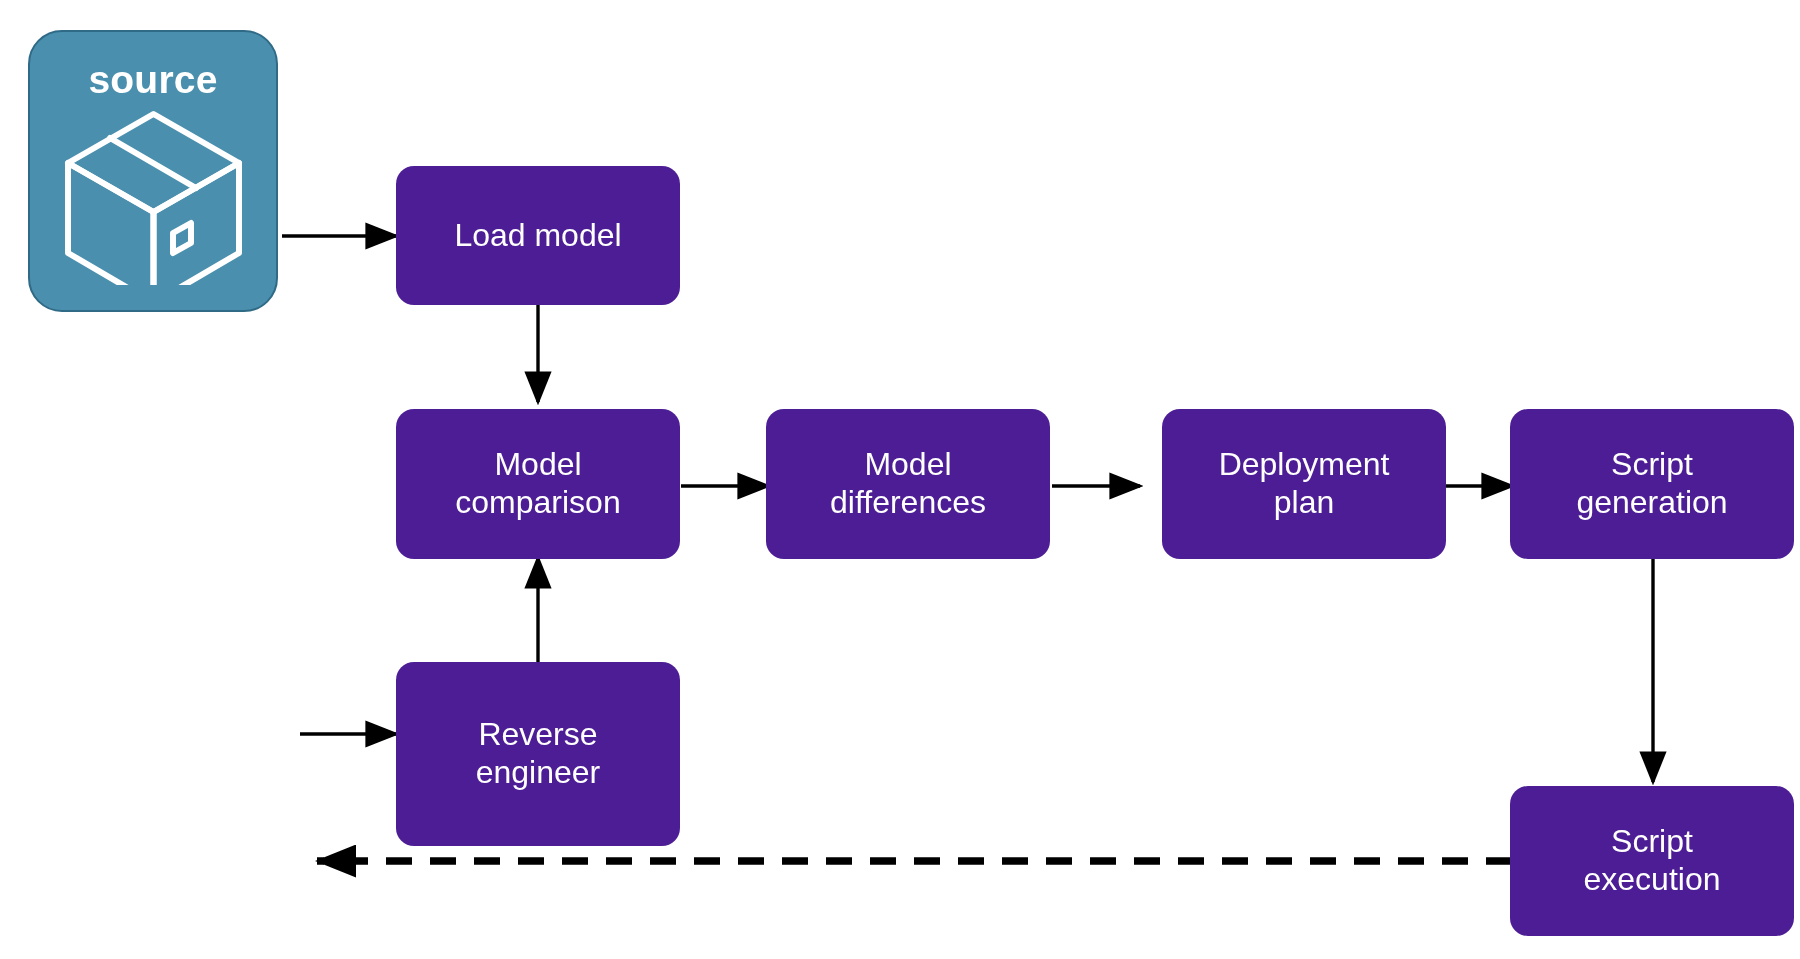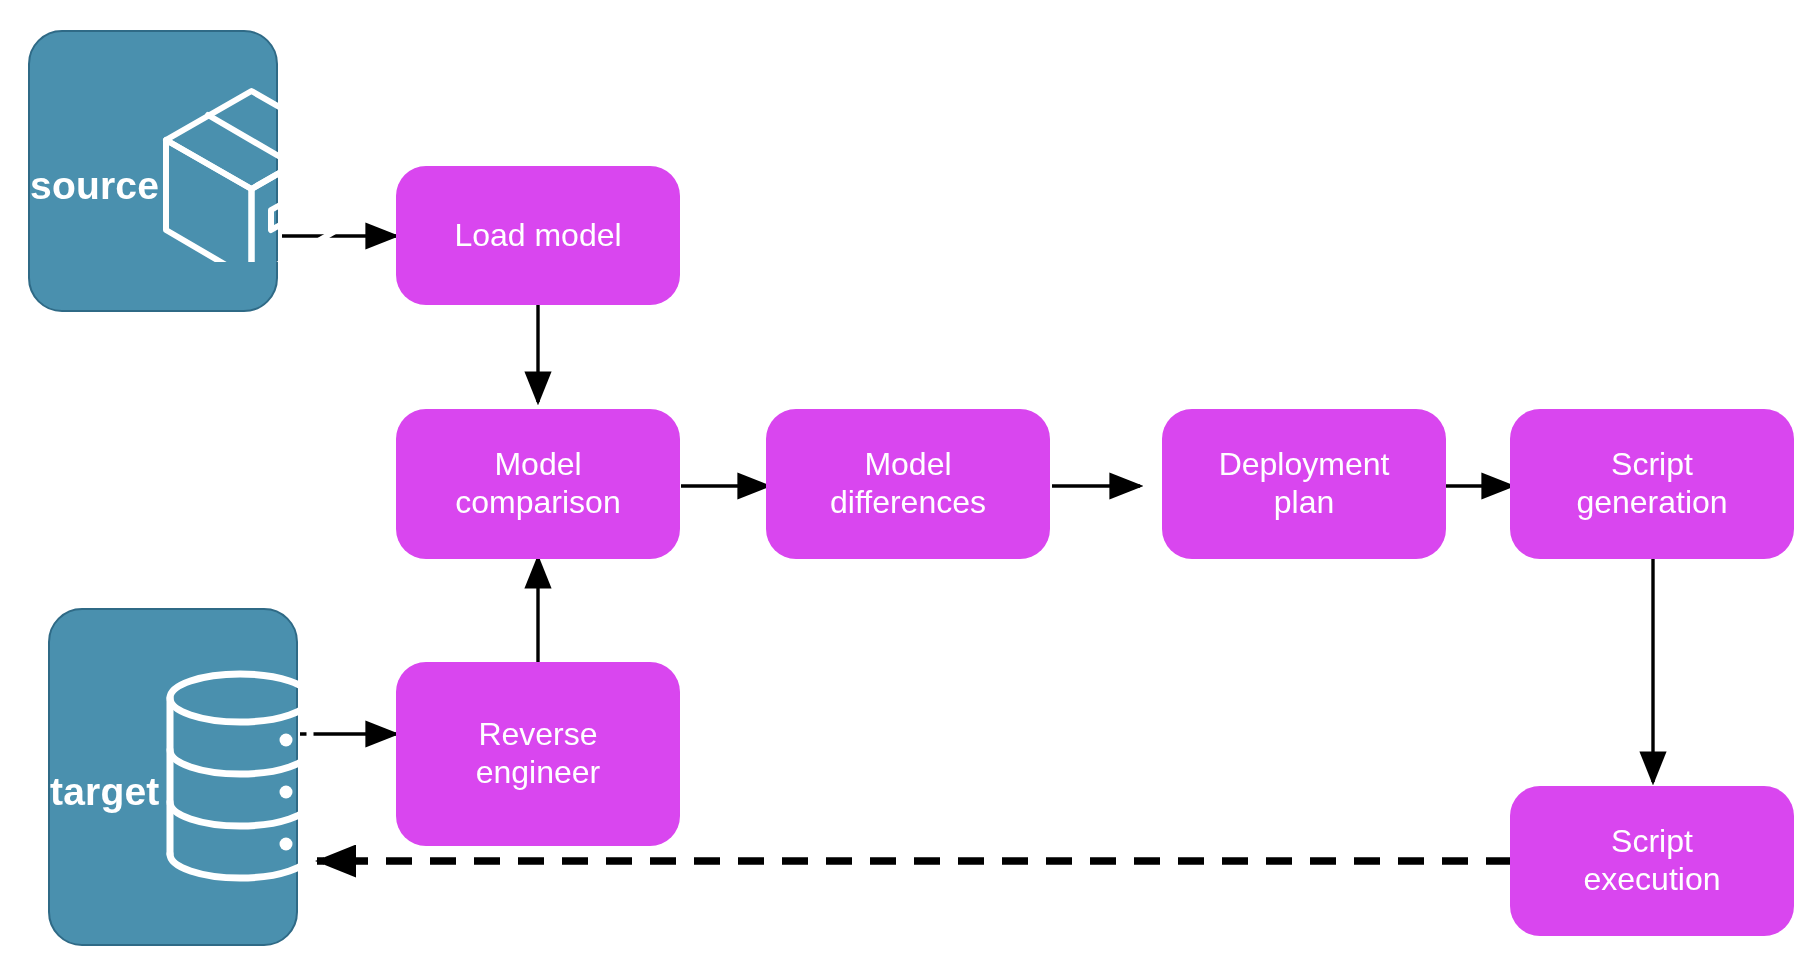--- a/index.html
+++ b/index.html
@@ -17,38 +17,38 @@
     background: #ffffff;
     overflow: hidden;
   }
   .endpoint-card {
     position: absolute;
     background: #4a90ae;
     border: 2px solid #2f6a86;
     border-radius: 34px;
     box-sizing: border-box;
     display: flex;
-    flex-direction: row;
+    flex-direction: column;
     align-items: center;
   }
   .endpoint-label {
     color: #ffffff;
     font-weight: bold;
     font-size: 39px;
     letter-spacing: 0.2px;
     line-height: 1;
     margin-top: 28px;
   }
   .endpoint-icon {
     margin-top: 8px;
   }
   .proc-box {
     position: absolute;
-    background: #d946ef;
-    border-radius: 30px;
+    background: #4c1d95;
+    border-radius: 18px;
     box-sizing: border-box;
     display: flex;
     align-items: center;
     justify-content: center;
     text-align: center;
     color: #ffffff;
     font-size: 32px;
     line-height: 1.18;
     padding: 4px 4px;
   }
@@ -110,36 +110,20 @@
 
         <path d="M178 56 L178 146 L92.5 196 L92.5 105 Z"></path>
 
         <path d="M49 31 L135 81"></path>
 
         <path d="M112 126 L130 116 L130 136 L112 146 Z"></path>
       </svg>
     </span>
   </div>
 
-  <div class="endpoint-card" style="left:48px; top:608px; width:250px; height:338px;">
-    <span class="endpoint-label">target</span>
-    <span class="endpoint-icon">
-      <svg width="160" height="222" viewBox="0 0 160 222" fill="none" stroke="#ffffff" stroke-width="7" stroke-linejoin="round" stroke-linecap="round">
-        <ellipse cx="80" cy="30" rx="70" ry="24"></ellipse>
-        <path d="M10 30 L10 186"></path>
-        <path d="M150 30 L150 186"></path>
-        <path d="M10 186 A70 24 0 0 0 150 186"></path>
-        <path d="M10 82 A70 24 0 0 0 150 82"></path>
-        <path d="M10 134 A70 24 0 0 0 150 134"></path>
-        <circle cx="126" cy="72" r="6.5" fill="#ffffff" stroke="none"></circle>
-        <circle cx="126" cy="124" r="6.5" fill="#ffffff" stroke="none"></circle>
-        <circle cx="126" cy="176" r="6.5" fill="#ffffff" stroke="none"></circle>
-      </svg>
-    </span>
-  </div>
 
   <div class="proc-box" style="left:396px; top:166px; width:284px; height:139px;">
     <span class="proc-label">Load model</span>
   </div>
 
   <div class="proc-box" style="left:396px; top:409px; width:284px; height:150px;">
     <span class="proc-label">Model
 comparison</span>
   </div>
 

